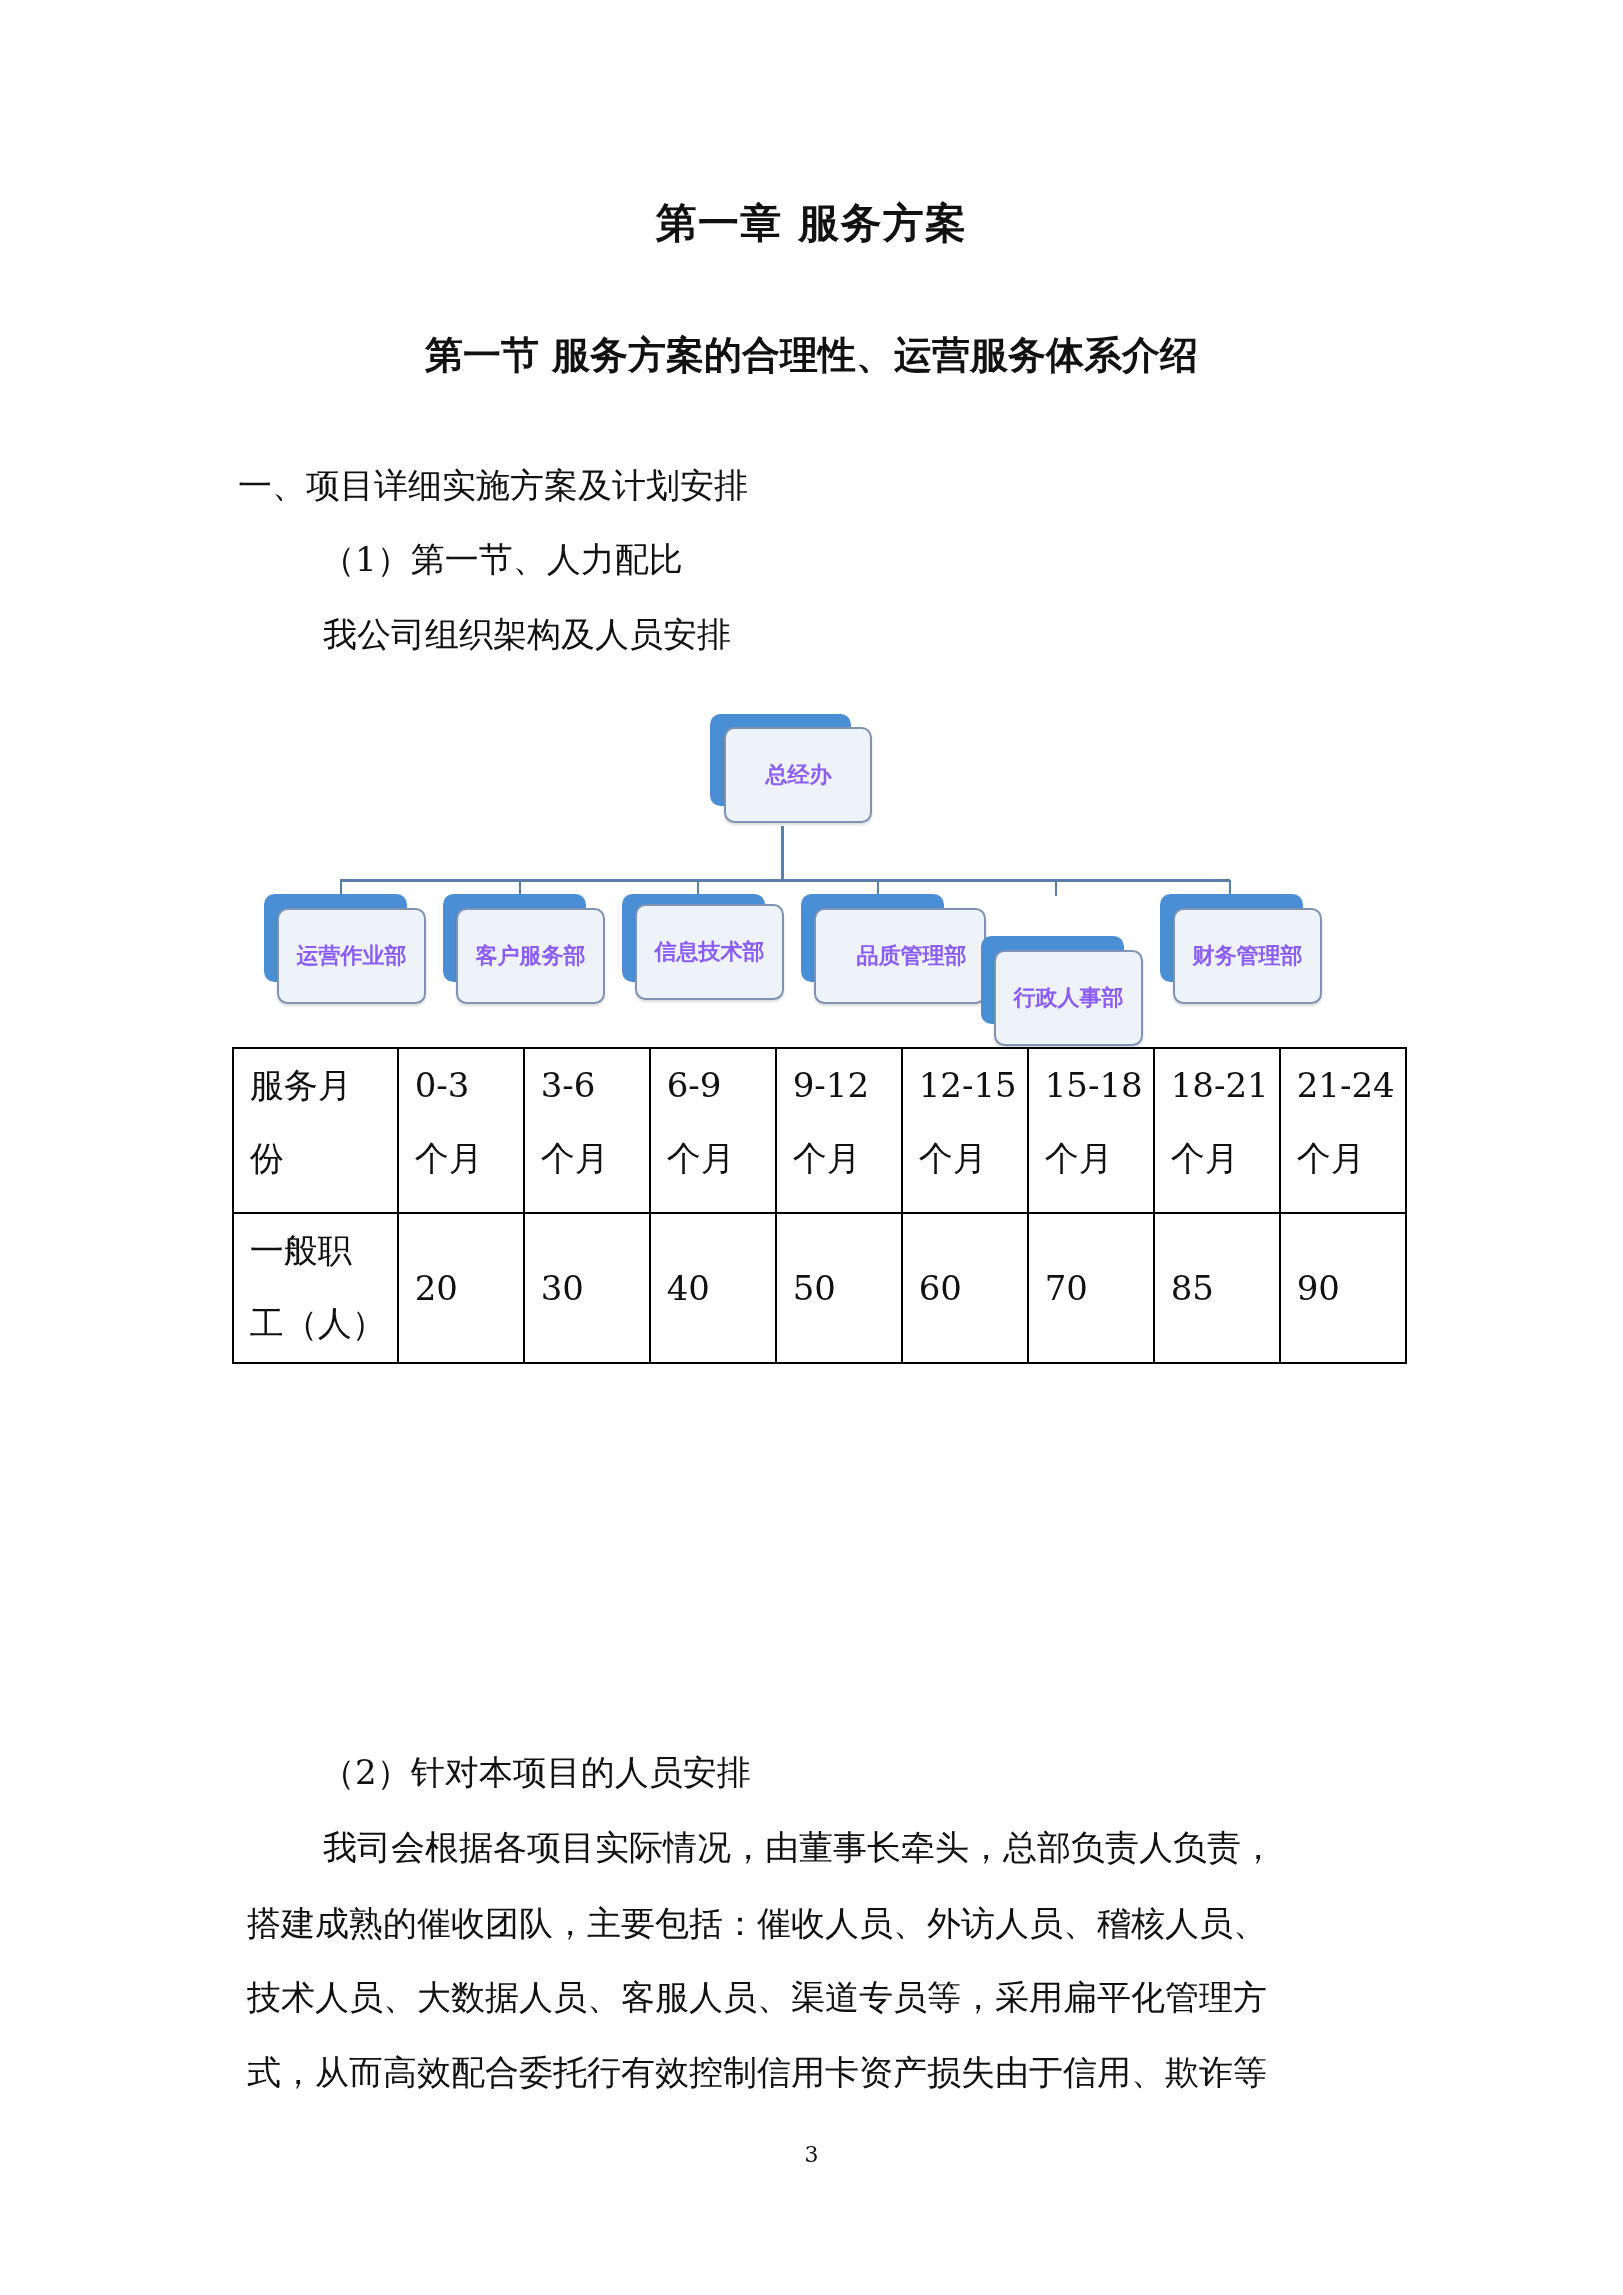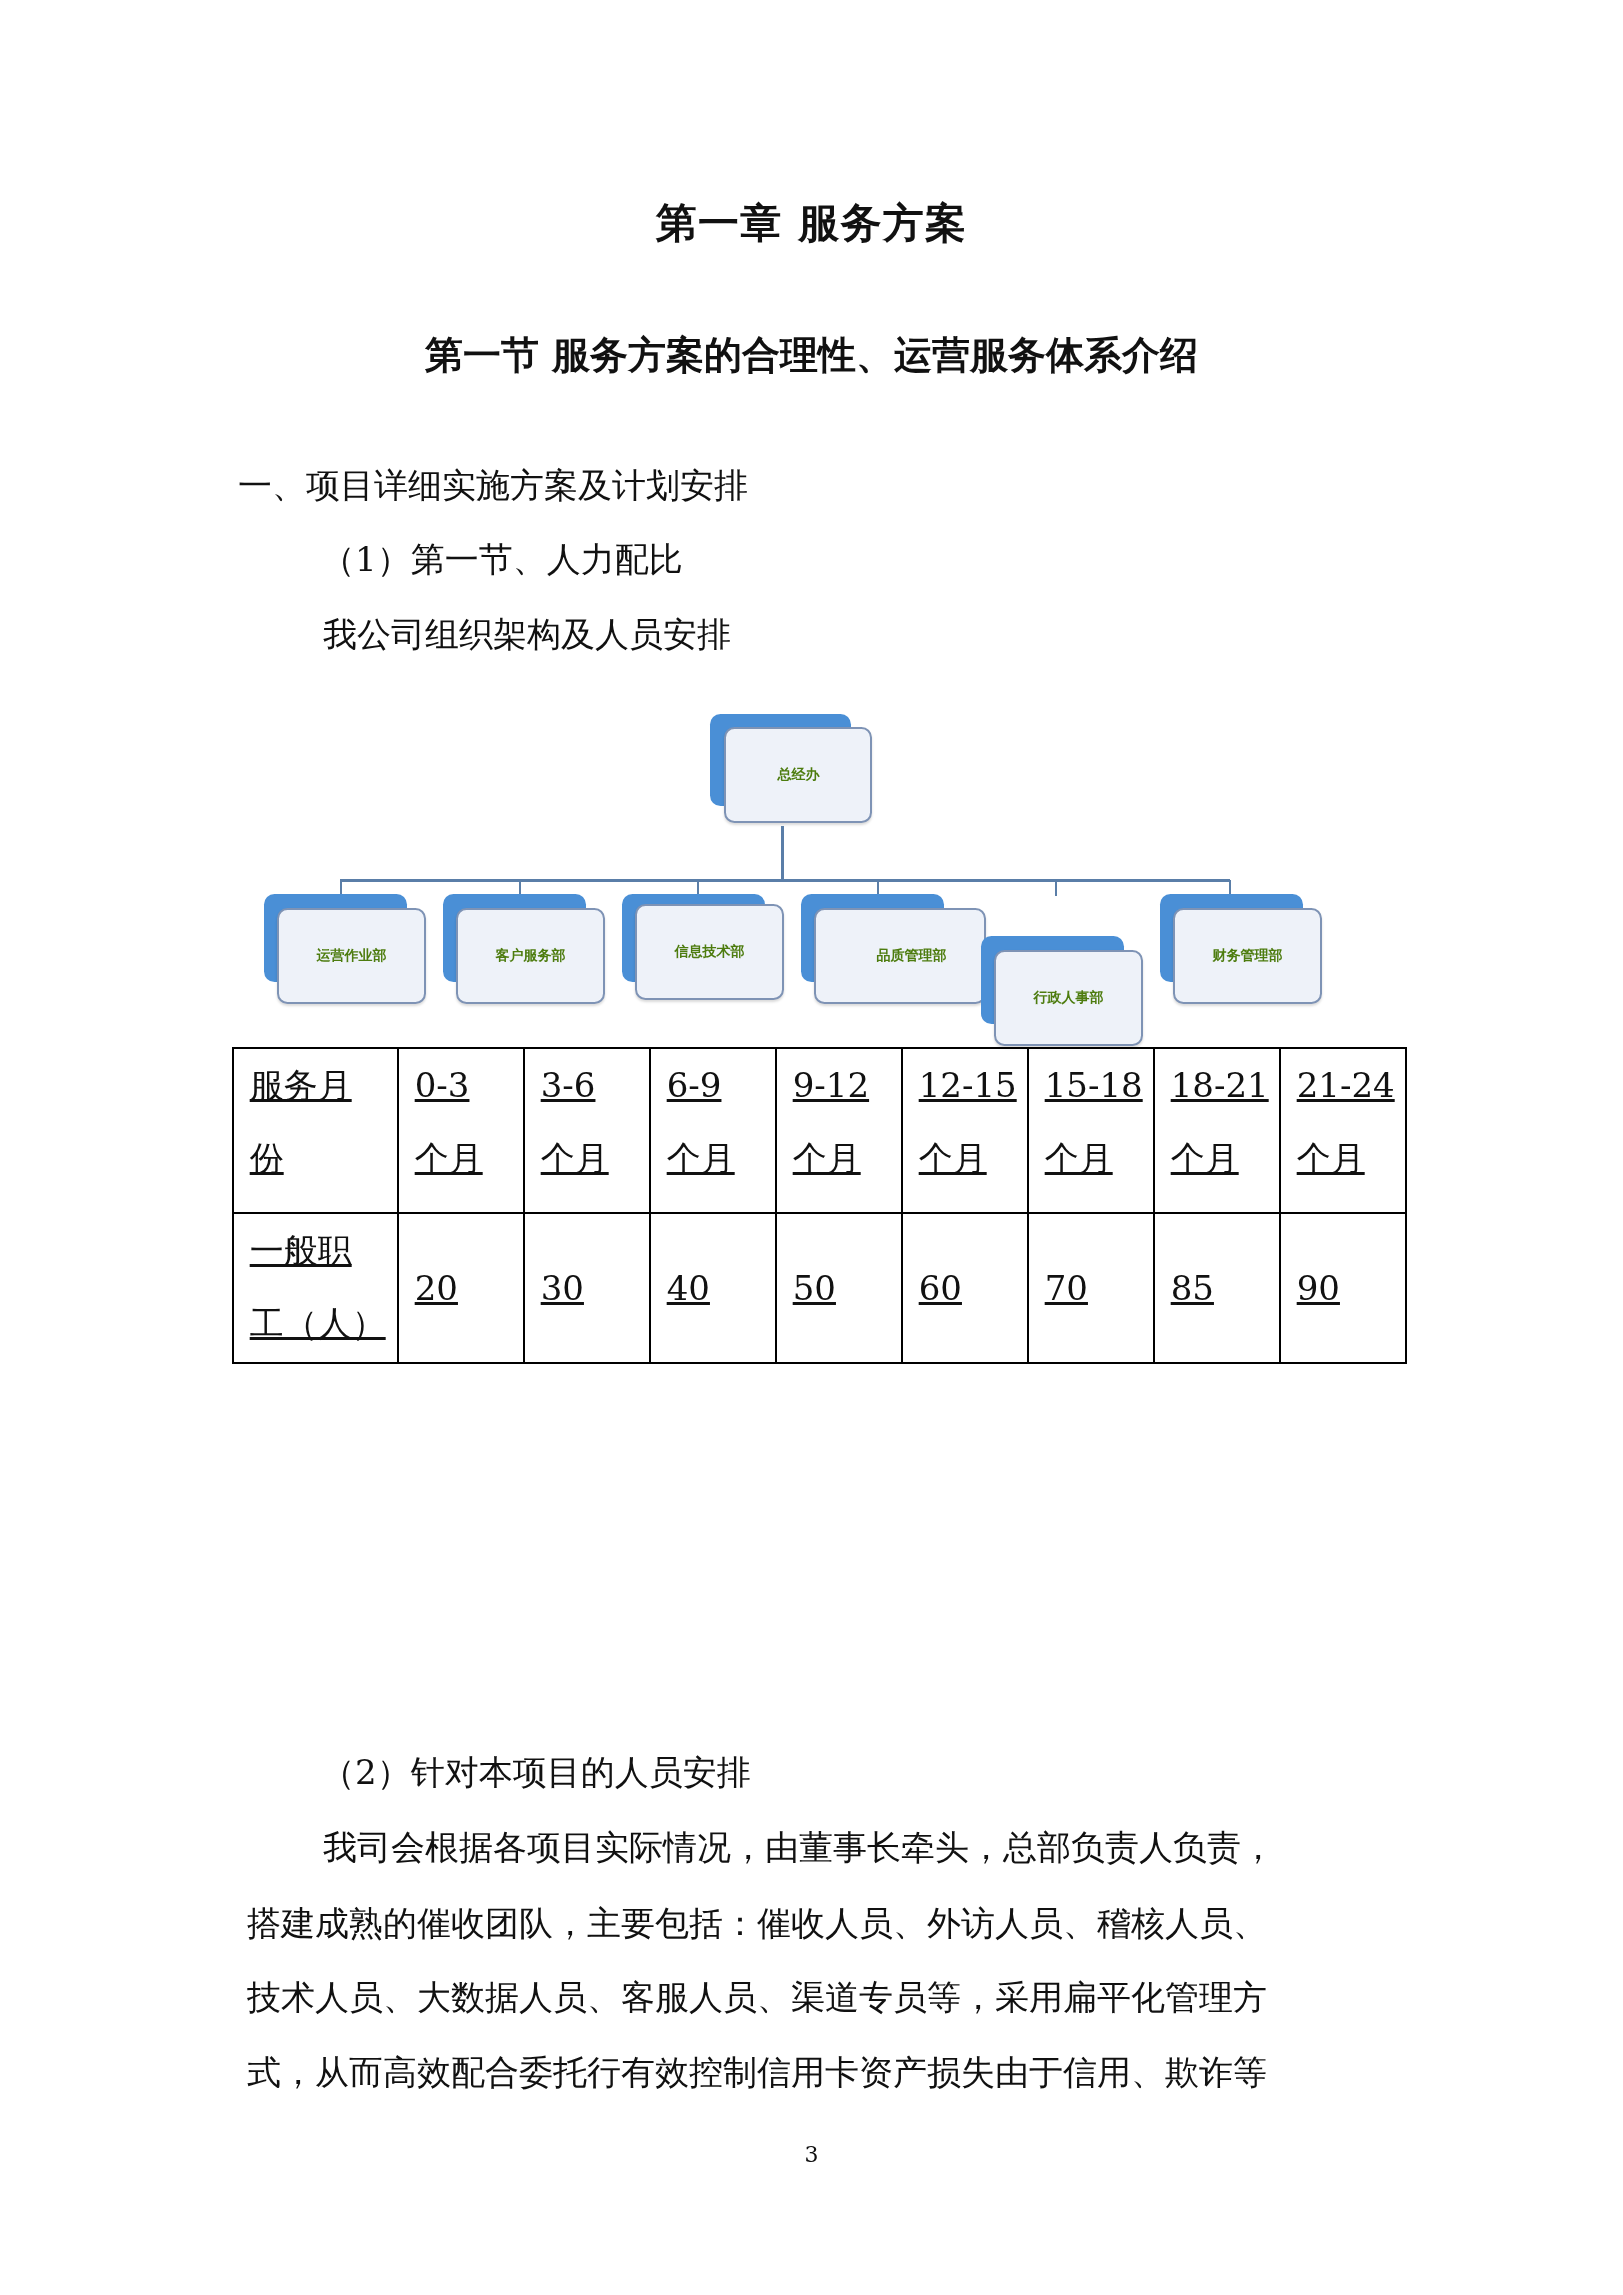--- a/index.html
+++ b/index.html
@@ -10,25 +10,25 @@
         font-family:"DejaVu Sans","Liberation Sans",sans-serif; letter-spacing:1.3px; }
   .h2 { left:0; width:1623px; top:330px; text-align:center; font-size:38px; font-weight:bold;
         font-family:"DejaVu Sans","Liberation Sans",sans-serif; }
   .para { font-size:34px; line-height:39px; white-space:nowrap; }
   
   .node { position:absolute; }
   .node .back { position:absolute; left:0; top:0; border-radius:10.5px; background:#4a8fd6; }
   .node .front { position:absolute; border-radius:10.5px; background:#eef2f9;
                  border:2.6px solid #7e93b5; box-shadow:0 2px 2.6px rgba(0,0,0,0.15);
                  display:flex; align-items:center; justify-content:center; }
-  .node .front span { font-family:"DejaVu Sans","Liberation Sans",sans-serif; font-size:14px;
-                      color:#4d7c0f; font-weight:bold; }
+  .node .front span { font-family:"DejaVu Sans","Liberation Sans",sans-serif; font-size:22px;
+                      color:#8b5cf6; font-weight:bold; }
   .line { position:absolute; background:#5a7ea8; }
   
-  table.staff { position:absolute; left:232px; top:1047px; border-collapse:collapse;text-decoration:underline; }
+  table.staff { position:absolute; left:232px; top:1047px; border-collapse:collapse; }
   table.staff td { border:2px solid #000; vertical-align:top; font-size:34px; line-height:73px;
                    padding:0 0 0 15.7px; }
   table.staff td.val { vertical-align:middle; }
   .pageno { left:0; width:1623px; top:2142px; text-align:center; font-size:22px; }
 </style>
 </head>
 <body>
 
 <div class="abs h1">第一章  服务方案</div>
 <div class="abs h2">第一节  服务方案的合理性、运营服务体系介绍</div>

